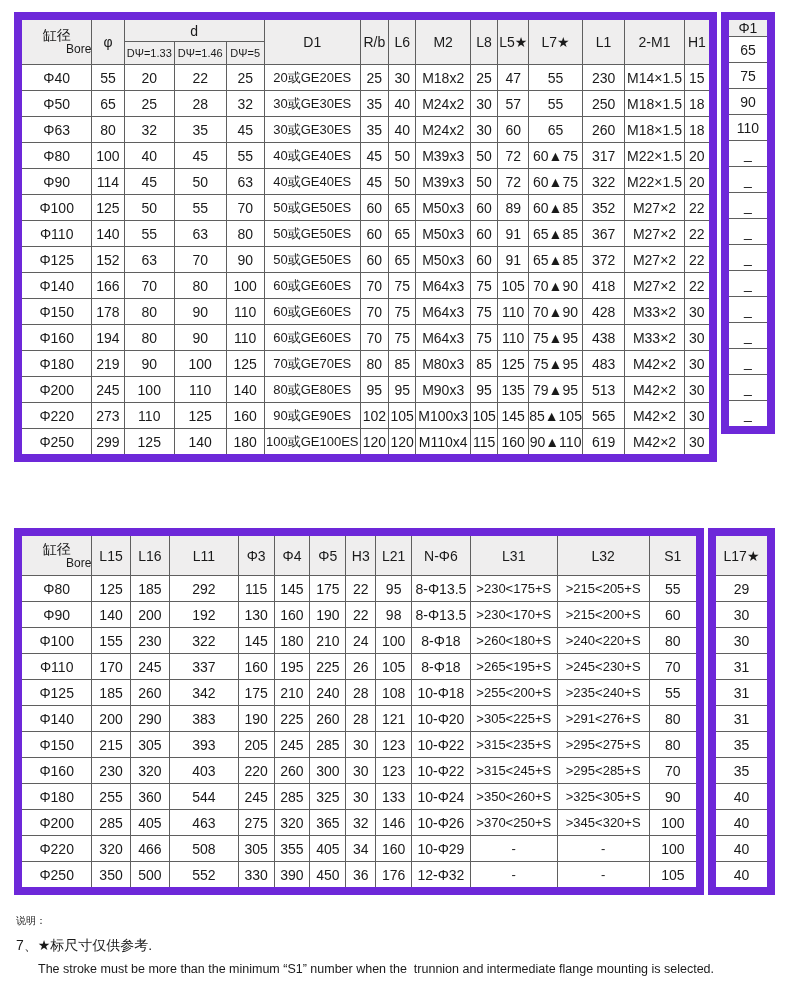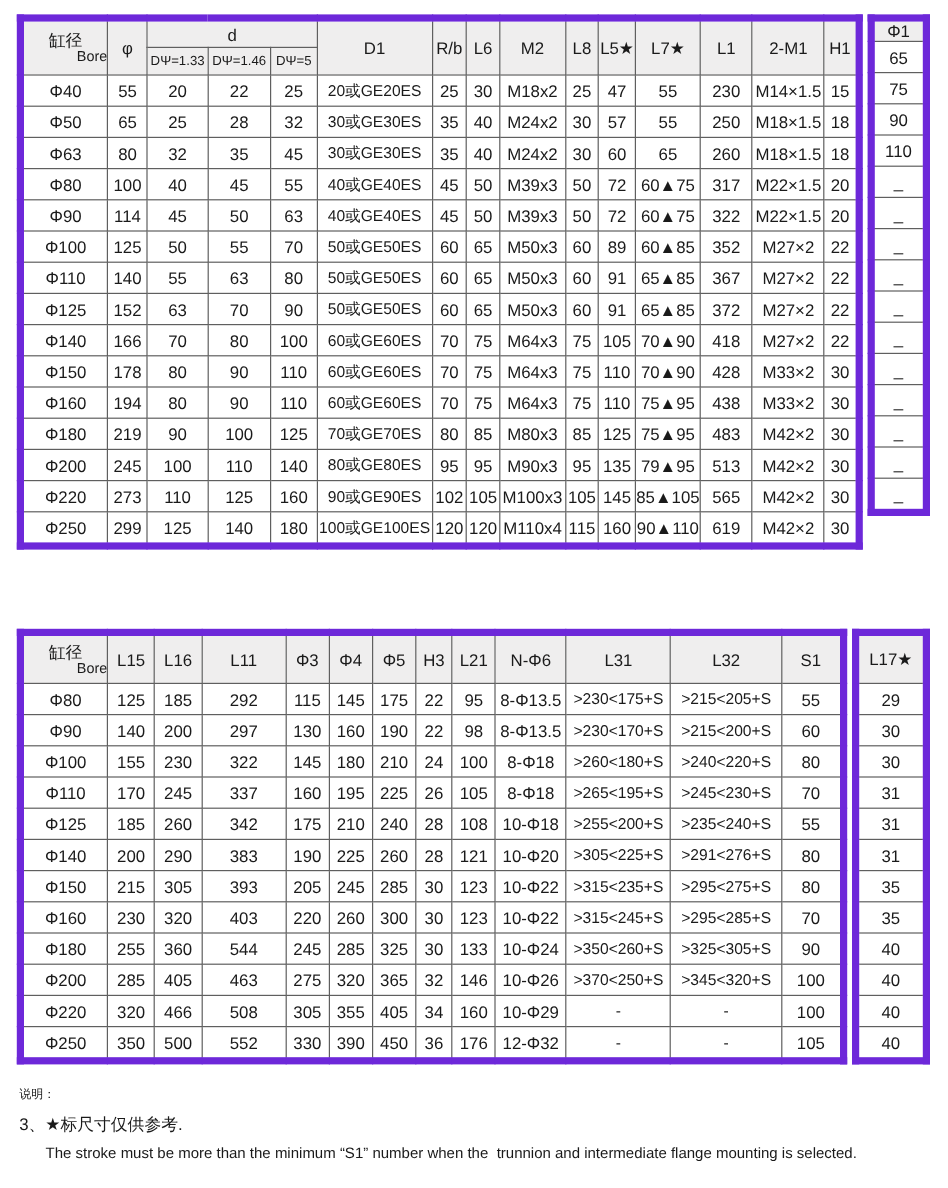--- a/index.html
+++ b/index.html
@@ -6,21 +6,21 @@
   body{
     width:790px;height:990px;
     font-family:"Liberation Sans","DejaVu Sans",sans-serif;
     color:#1a1a1a;
     -webkit-font-smoothing:antialiased;
   }
   .wrap{padding:12px 15px 0 14px;}
   .tbl-block{display:flex;align-items:flex-start;}
   .gap{width:4px;flex:0 0 4px;}
   table{border-collapse:collapse;table-layout:fixed;}
-  .main-tbl,.side-tbl{border:6px solid #6d28d9;}
+  .main-tbl,.side-tbl{border:8px solid #6d28d9;}
   th,td{
     border:1px solid #5f5f5f;
     text-align:center;vertical-align:middle;
     padding:0;overflow:hidden;white-space:nowrap;
   }
   th{background:#efeeee;font-weight:normal;font-size:14px;}
   td{background:#ffffff;font-size:14px;height:25px;}
   
   #t1 thead tr.mainhead th{height:21px;}
   #t1 thead tr.subhead th{height:22px;font-size:11px;}
@@ -457,21 +457,21 @@
             <td>95</td>
             <td>8-Φ13.5</td>
             <td>&gt;230&lt;175+S</td>
             <td>&gt;215&lt;205+S</td>
             <td>55</td>
           </tr>
           <tr>
             <td>Φ90</td>
             <td>140</td>
             <td>200</td>
-            <td>297</td>
+            <td>192</td>
             <td>130</td>
             <td>160</td>
             <td>190</td>
             <td>22</td>
             <td>98</td>
             <td>8-Φ13.5</td>
             <td>&gt;230&lt;170+S</td>
             <td>&gt;215&lt;200+S</td>
             <td>60</td>
           </tr>
@@ -673,18 +673,18 @@
           </tr>
           <tr>
             <td>40</td>
           </tr>
         </tbody>
     </table>
   </div>
 
   <div class="notes">
     <div class="notes-title">说明：</div>
-    <div class="note-item">3、★标尺寸仅供参考.</div>
+    <div class="note-item">7、★标尺寸仅供参考.</div>
     <div class="note-en">The stroke must be more than the minimum “S1” number when the  trunnion and intermediate flange mounting is selected.</div>
 
   </div>
 
 </div>
 
 </body></html>

